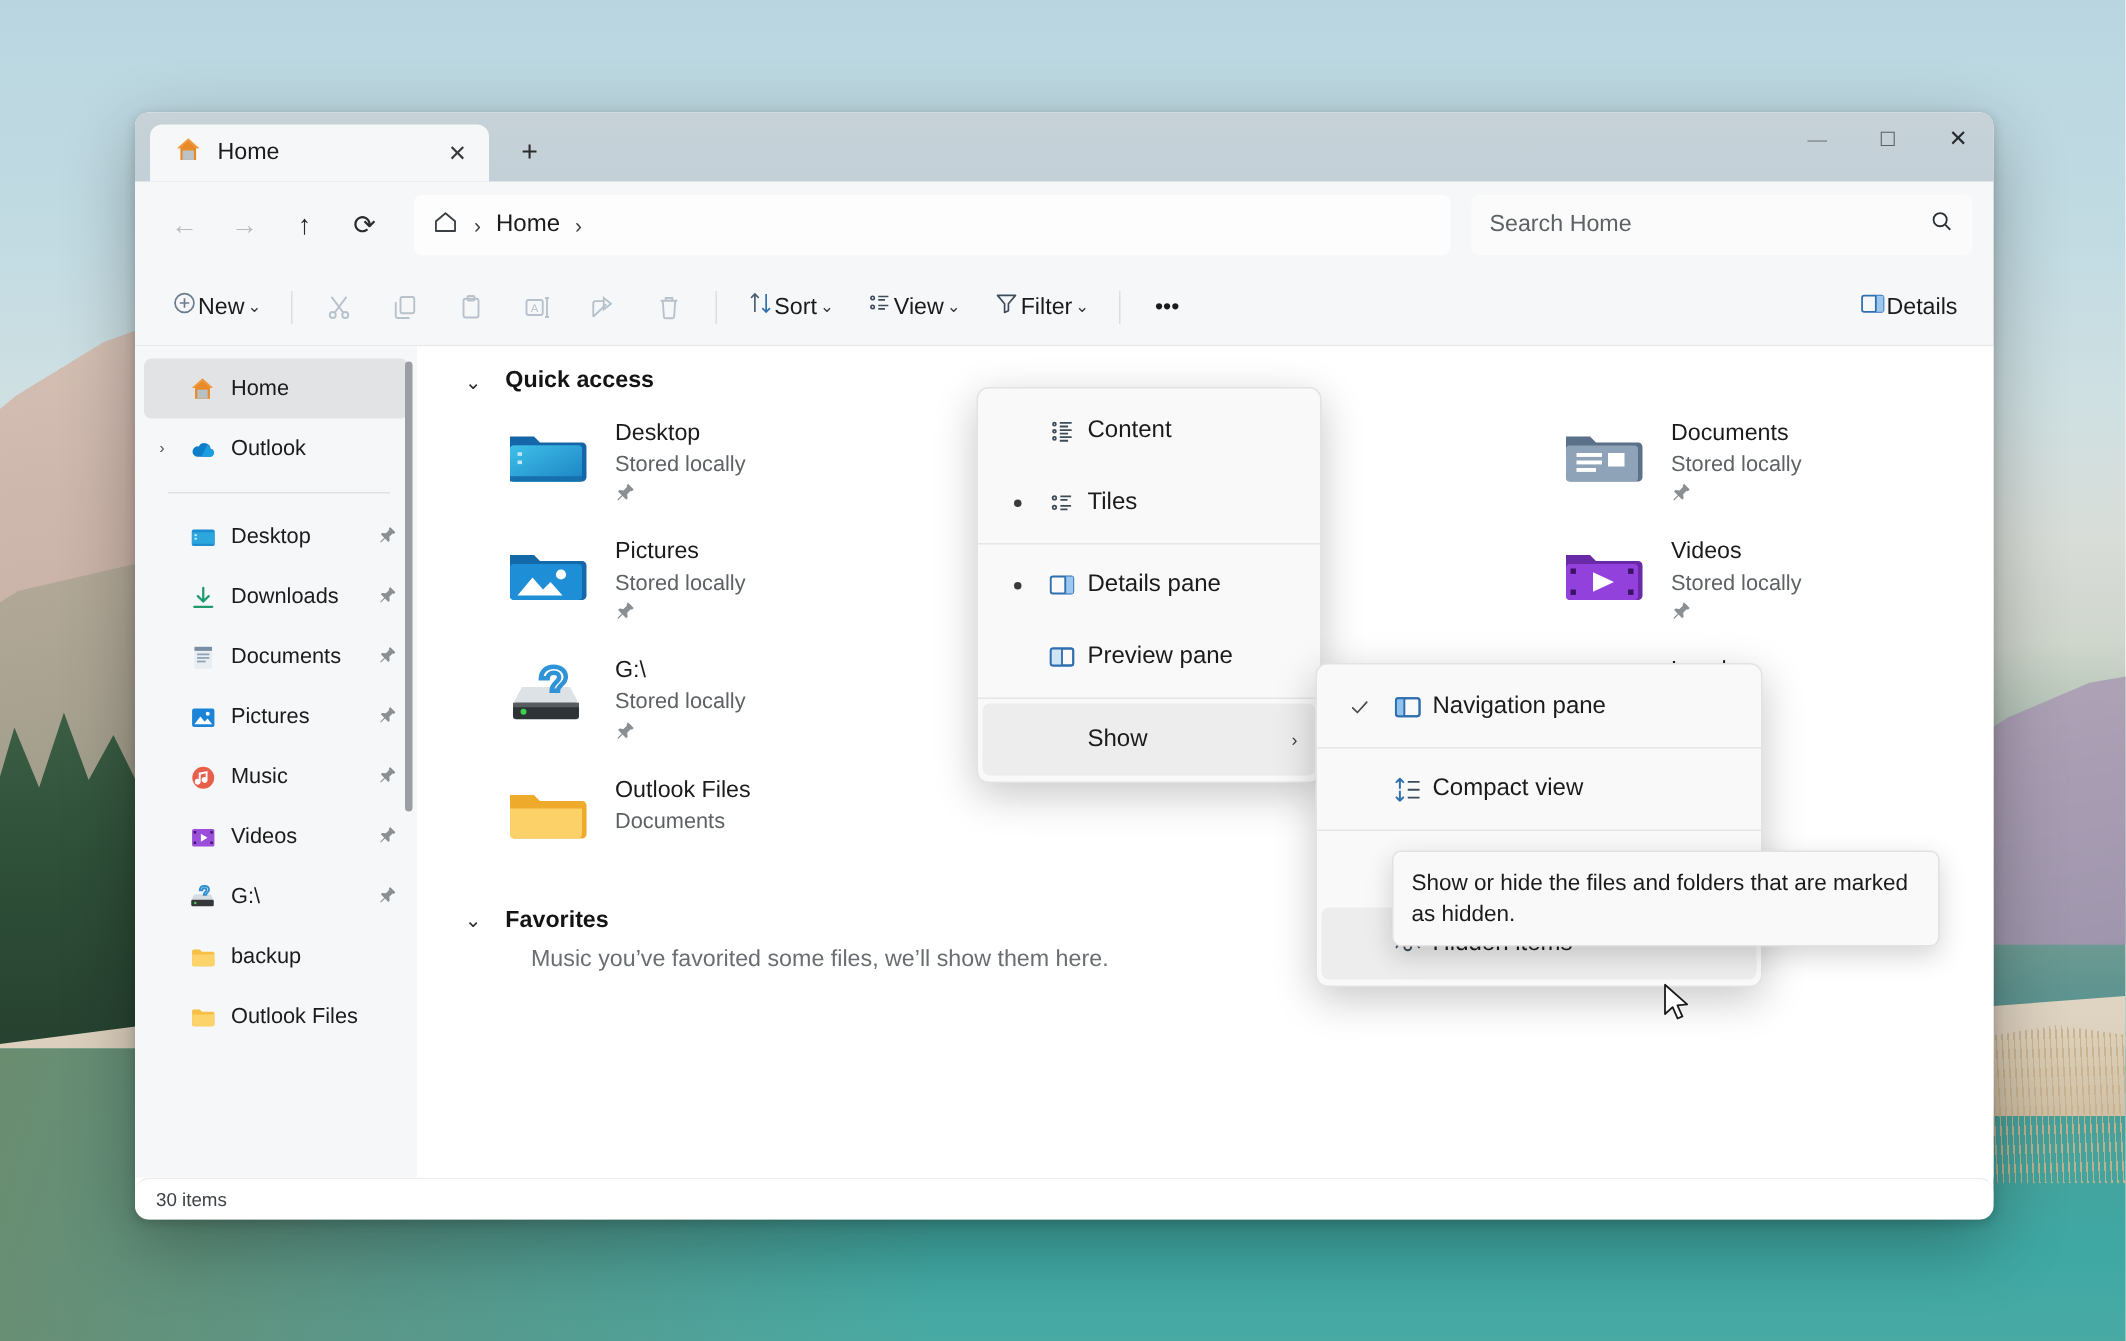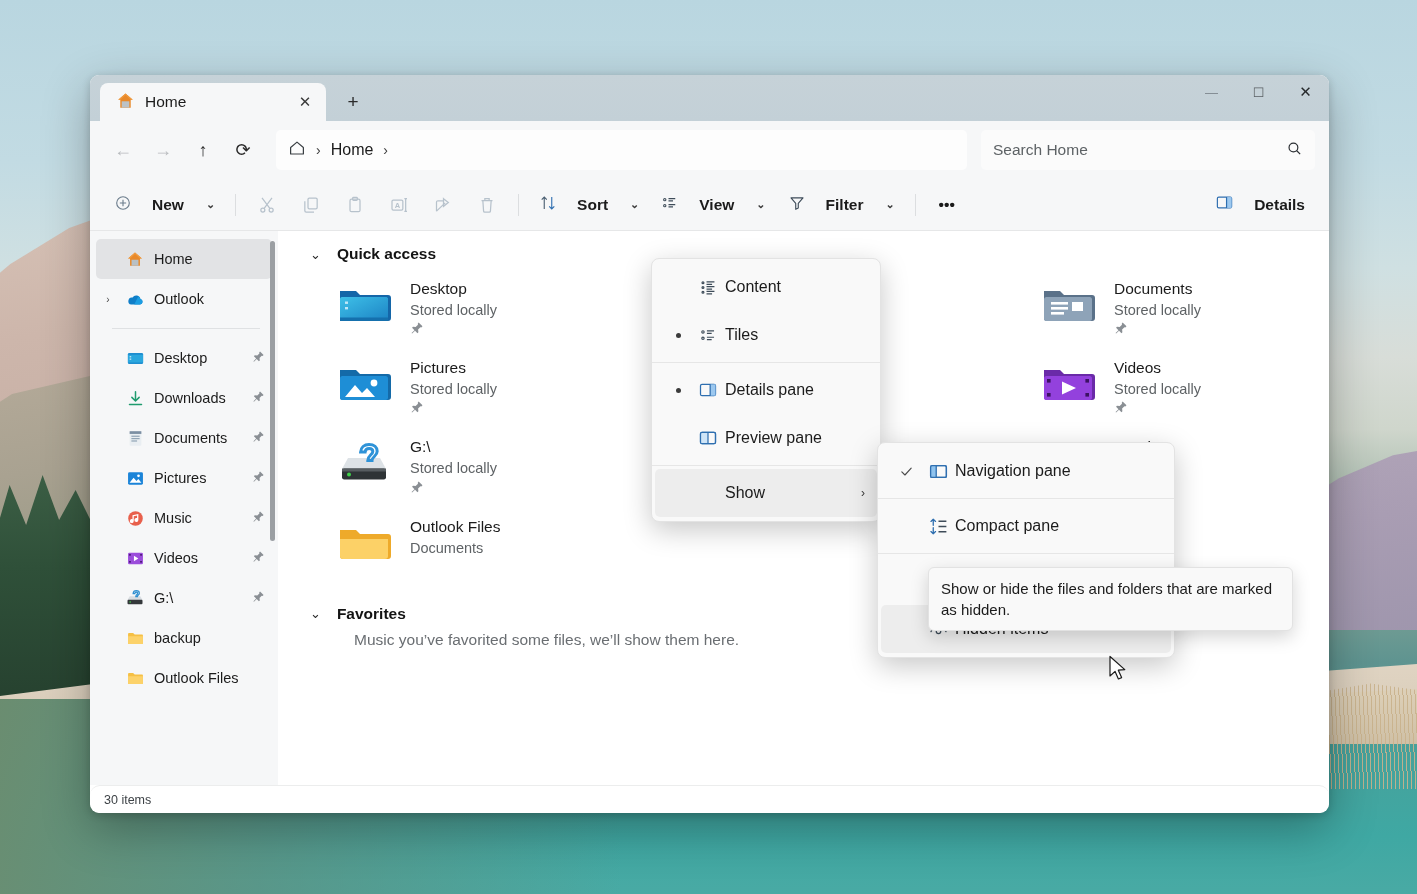--- a/index.html
+++ b/index.html
@@ -140,23 +140,23 @@
   }
   .searchbox input::placeholder { color:#5d6265; }
 
   
   .toolbar {
     height: 52px; flex: 0 0 52px; background:#f6f7f8;
     display:flex; align-items:center; padding: 0 14px; gap: 2px;
     border-bottom: 1px solid #e6e7e8;
   }
   .tbtn {
-    display:flex; align-items:center; gap:20px;
+    display:flex; align-items:center; gap:0;
     height:36px; padding: 0 10px; border-radius:5px;
-    font-size:15.5px; color:#1b1b1b;font-weight:bold;
+    font-size:15.5px; color:#1b1b1b;
   }
   .tbtn.icononly { width: 42px; justify-content:center; padding:0; }
   .tbtn.disabled { color:#b7c2cc; }
   .tb-sep { width:1px; height:22px; background:#dcdee0; margin: 0 8px; }
   .chev { font-size: 11px; color:#3a3a3a; margin-left:2px; }
   .tb-spacer { flex:1; }
 
   
   .body { flex:1; display:flex; min-height:0; background:#fff; }
 
@@ -912,21 +912,21 @@
   <div class="m-sep"></div>
 
   <div class="mi">
     <span class="mi-check"></span>
     <span class="mi-ico">
       <svg width="21" height="21" viewBox="0 0 24 24" fill="none" stroke="#2f6fb0" stroke-width="1.5">
         <path d="M6 3.6v7M3.4 6.2 6 3.6l2.6 2.6M6 20.4v-7M3.4 17.8 6 20.4l2.6-2.6" stroke-linecap="round" stroke-linejoin="round"></path>
         <path d="M12 6h9M12 12h9M12 18h9" stroke="#3e4c59"></path>
       </svg>
     </span>
-    <span class="mi-label">Compact pane</span>
+    <span class="mi-label">Compact view</span>
   </div>
 
   <div class="m-sep"></div>
 
   <div class="mi">
     <span class="mi-check"></span>
     <span class="mi-ico">
       <svg width="21" height="21" viewBox="0 0 24 24" fill="none" stroke="#2f6fb0" stroke-width="1.5">
         <path d="M3 7.6a1.6 1.6 0 0 1 1.6-1.6h4l2 2h9.8a1.6 1.6 0 0 1 1.6 1.6v7.8a1.6 1.6 0 0 1-1.6 1.6H4.6A1.6 1.6 0 0 1 3 17.4z"></path>
         <path d="M9.5 12.4 11.6 14.5 16 10" stroke-linecap="round" stroke-linejoin="round"></path>

